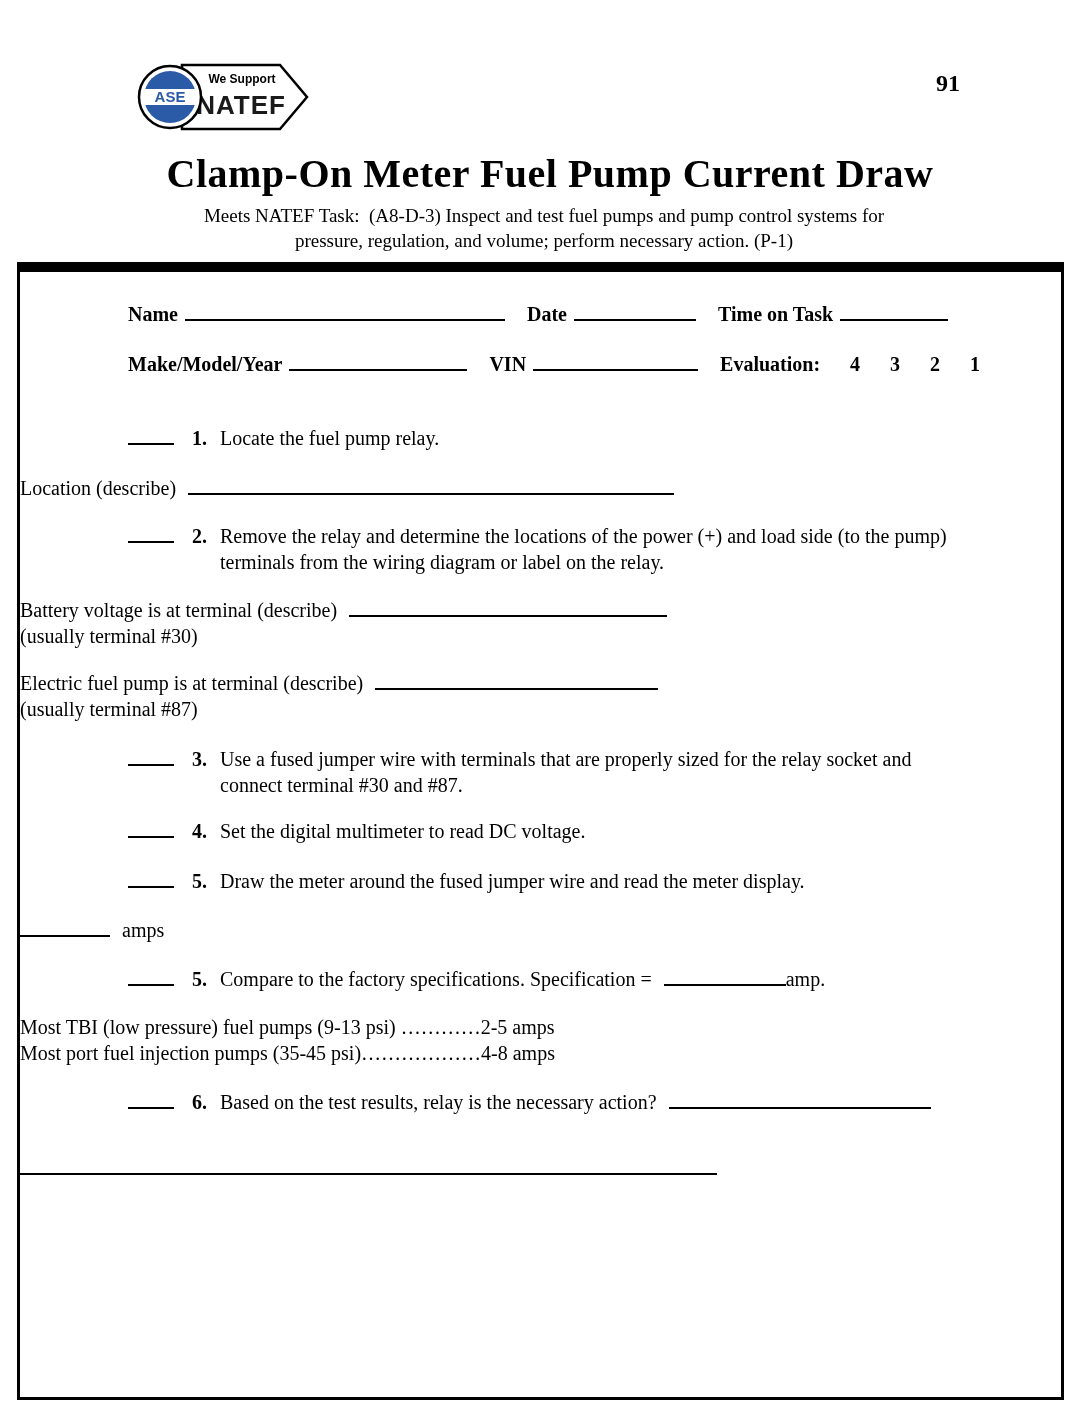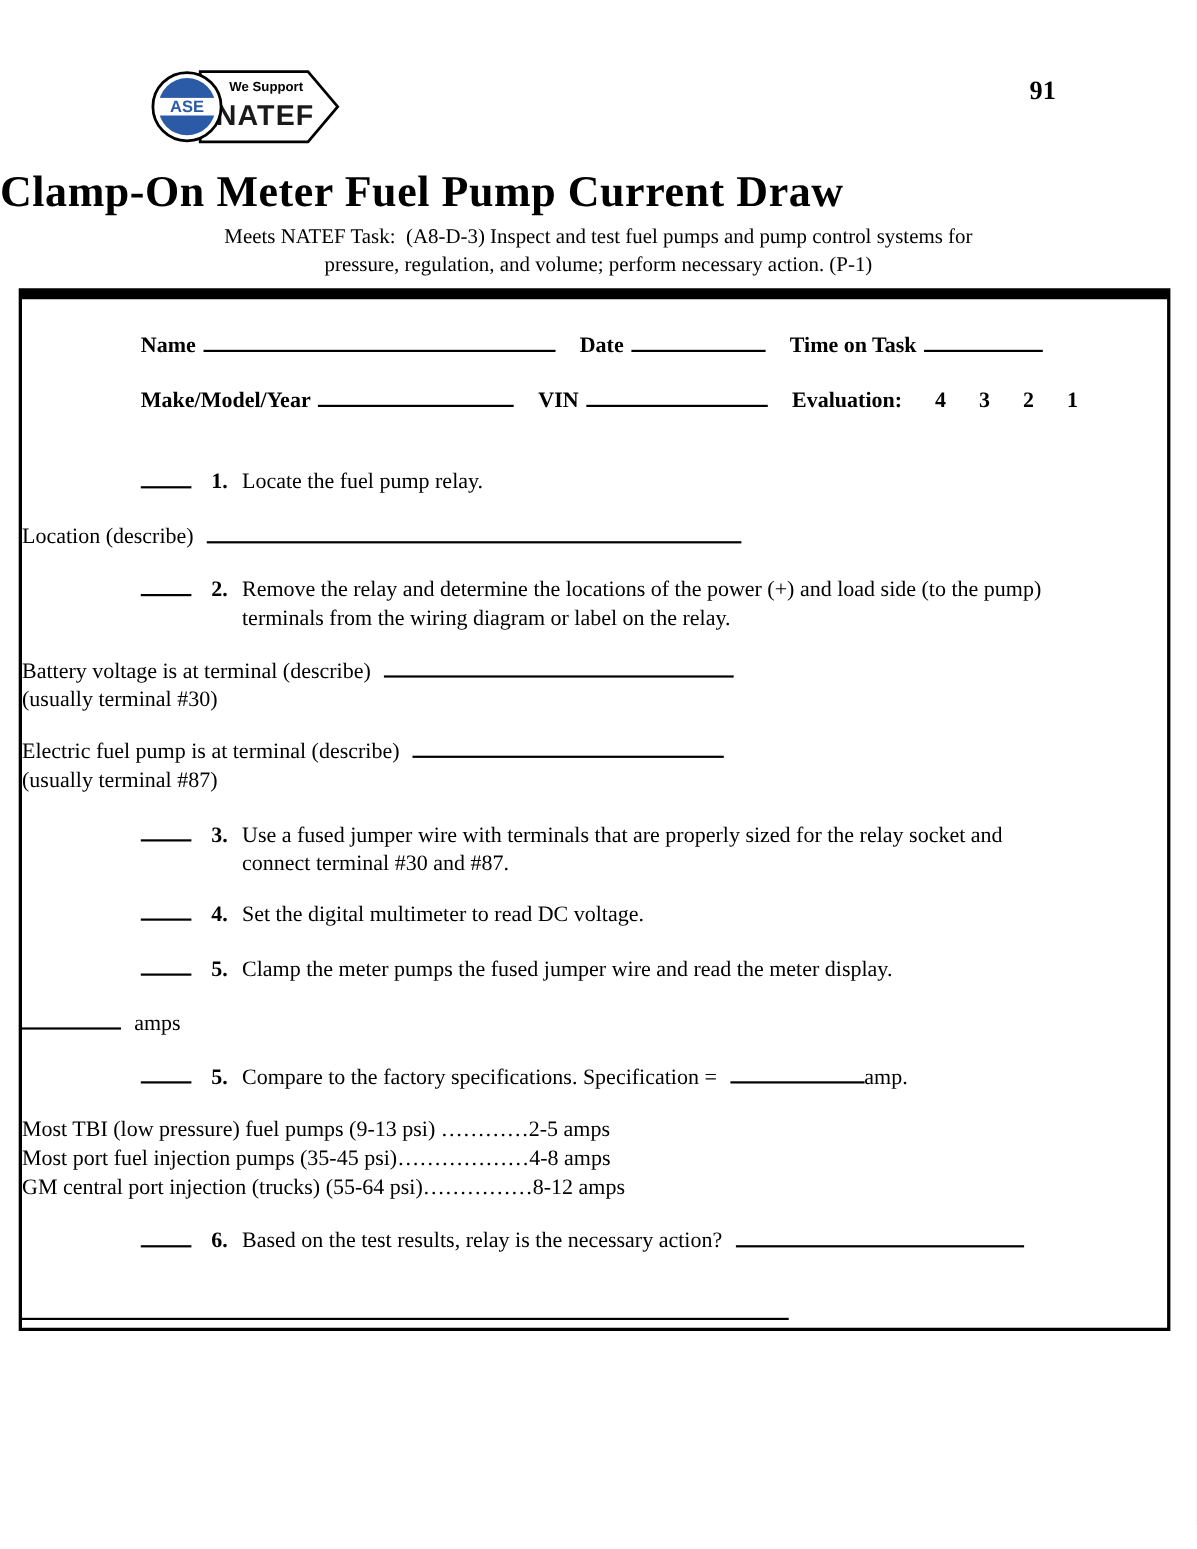--- a/index.html
+++ b/index.html
@@ -22,42 +22,43 @@
     font-weight: bold;
   }
   .logo {
     position: absolute;
     top: 52px;
     left: 130px;
   }
   .page-title {
     position: absolute;
     top: 150px;
-    left: 0;
+    left: 12px;
     right: 0;
+    text-align: center;
     font-size: 40px;
     font-weight: bold;
     letter-spacing: 0.5px;
   }
   .task-meta {
     position: absolute;
     top: 203px;
     left: 0;
     right: 0;
     text-align: center;
     font-size: 19px;
     line-height: 25px;
   }
   .task-meta b { font-weight: normal; }
   .worksheet {
     position: absolute;
     top: 262px;
     left: 17px;
     width: 1047px;
-    height: 948px;
+    height: 1138px;
     border: 3px solid #000;
     border-top: 10px solid #000;
     padding-top: 30px;
     font-size: 20px;
   }
   .form-row {
     display: flex;
     align-items: baseline;
     margin-left: 108px;
     font-weight: bold;
@@ -185,39 +186,38 @@
 
     <div class="item mt20">
       <span class="completion"><span class="blank"></span></span>
       <span class="num">4.</span>
       <span>Set the digital multimeter to read DC voltage.</span>
     </div>
 
     <div class="item mt24">
       <span class="completion"><span class="blank"></span></span>
       <span class="num">5.</span>
-      <span>Clamp the meter pumps the fused jumper wire and read the meter display.</span>
+      <span>Draw the meter around the fused jumper wire and read the meter display.</span>
     </div>
     <div class="sub mt23">
       <span class="blank" style="width:90px"></span>
       <span class="lbl-gap">amps</span>
     </div>
 
     <div class="item mt23">
       <span class="completion"><span class="blank"></span></span>
       <span class="num">5.</span>
       <span>
         <span>Compare to the factory specifications.  Specification =</span>
         <span class="blank lbl-gap" style="width:122px"></span><span>amp.</span>
       </span>
     </div>
     <div class="sub mt22">
       <div>Most TBI (low pressure) fuel pumps (9-13 psi) …………2-5 amps</div>
       <div>Most port fuel injection pumps (35-45 psi)………………4-8 amps</div>
-      <div>GM central port injection (trucks) (55-64 psi)……………8-12 amps</div>
     </div>
 
     <div class="item mt23">
       <span class="completion"><span class="blank"></span></span>
       <span class="num">6.</span>
       <span>
         <span>Based on the test results, relay is the necessary action?</span>
         <span class="blank lbl-gap" style="width:262px"></span>
       </span>
     </div>

